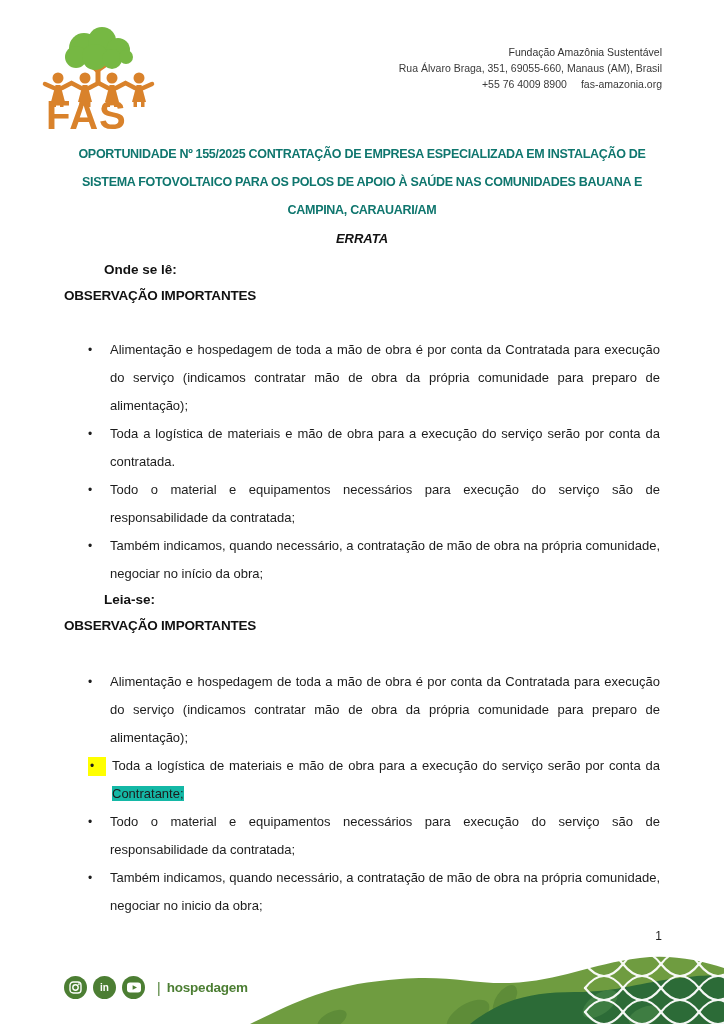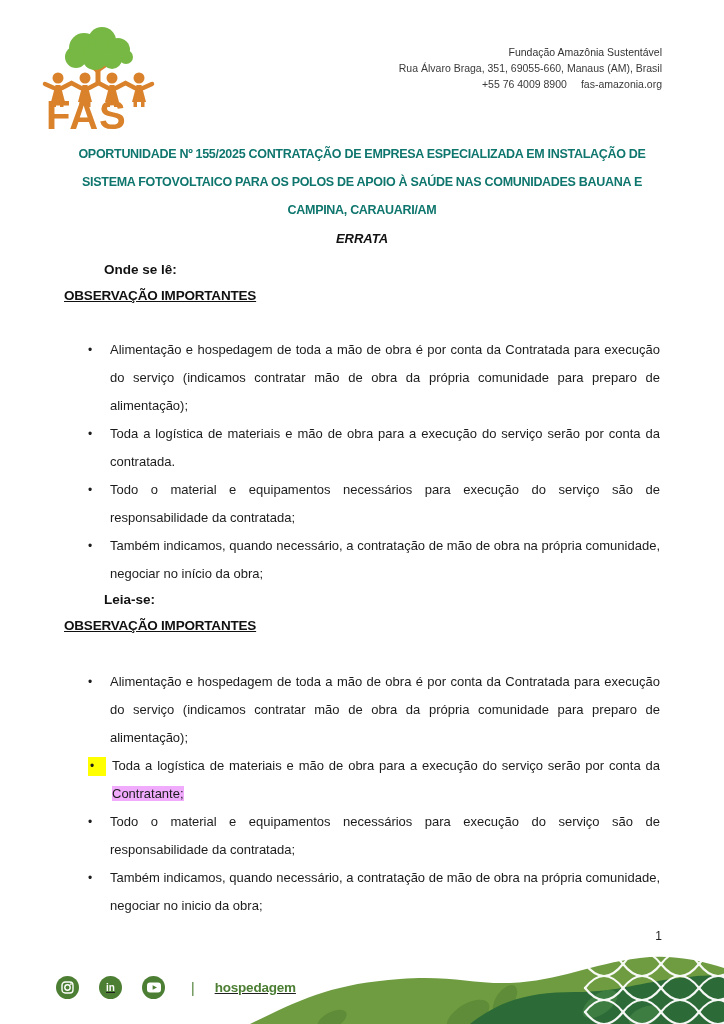--- a/index.html
+++ b/index.html
@@ -26,41 +26,41 @@
     position:absolute;left:52px;top:140px;width:620px;
     text-align:center;font-weight:bold;font-size:12.5px;line-height:28px;
     letter-spacing:-0.3px;color:#0f766e;
   }
   .subtitle{
     position:absolute;left:52px;top:231px;width:620px;
     text-align:center;font-weight:bold;font-size:13px;color:#111;font-style:italic;
   }
   
   .slabel{position:absolute;left:64px;font-weight:bold;font-size:13.5px;color:#111;margin-left:40px;}
-  .sheading{position:absolute;left:64px;font-weight:bold;font-size:13.5px;color:#111;letter-spacing:-0.2px;text-decoration:underline;}
+  .sheading{position:absolute;left:64px;font-weight:bold;font-size:13.5px;color:#111;letter-spacing:-0.2px;}
   .s1-label{top:262px;} .s1-head{top:288px;}
   .s2-label{top:592px;} .s2-head{top:618px;}
   
   .blist{position:absolute;left:88px;width:572px;font-size:13px;line-height:28px;color:#1c1c1c;}
   .list1{top:336px;} .list2{top:668px;}
   .bullet{display:flex;align-items:flex-start;}
   .marker{
     flex:0 0 22px;width:22px;height:19px;line-height:19px;margin-top:5px;
     font-size:12px;color:#1c1c1c;
   }
   .marker.hl{flex:0 0 16px;width:16px;margin-right:6px;background:#FFFF00;padding-left:2px;}
   .btext{flex:1;text-align:justify;}
-  .btext .hl{background:#f0abfc;margin-top:17px;}
+  .btext .hl{background:#14b8a6;margin-top:17px;}
   
   .pagenum{position:absolute;right:62px;top:929px;font-size:12px;color:#222;}
   
   .footer-art{position:absolute;left:0;bottom:0;width:724px;height:76px;}
   .social{
-    position:absolute;left:56px;top:976px;
-    display:flex;align-items:center;gap:20px;text-decoration:underline;
+    position:absolute;left:64px;top:976px;
+    display:flex;align-items:center;gap:6px;
   }
   .soc-circle{
     width:23px;height:23px;border-radius:50%;
     background:#4C7E33;display:flex;align-items:center;justify-content:center;
   }
   .soc-in{color:#fff;font-weight:bold;font-size:10px;font-family:"Liberation Sans",sans-serif;}
   .soc-divider{color:#4C7E33;font-size:14px;margin-left:6px;}
   .soc-handle{color:#4C7E33;font-weight:bold;font-size:13.5px;letter-spacing:-0.2px;}
 </style>
 </head>

